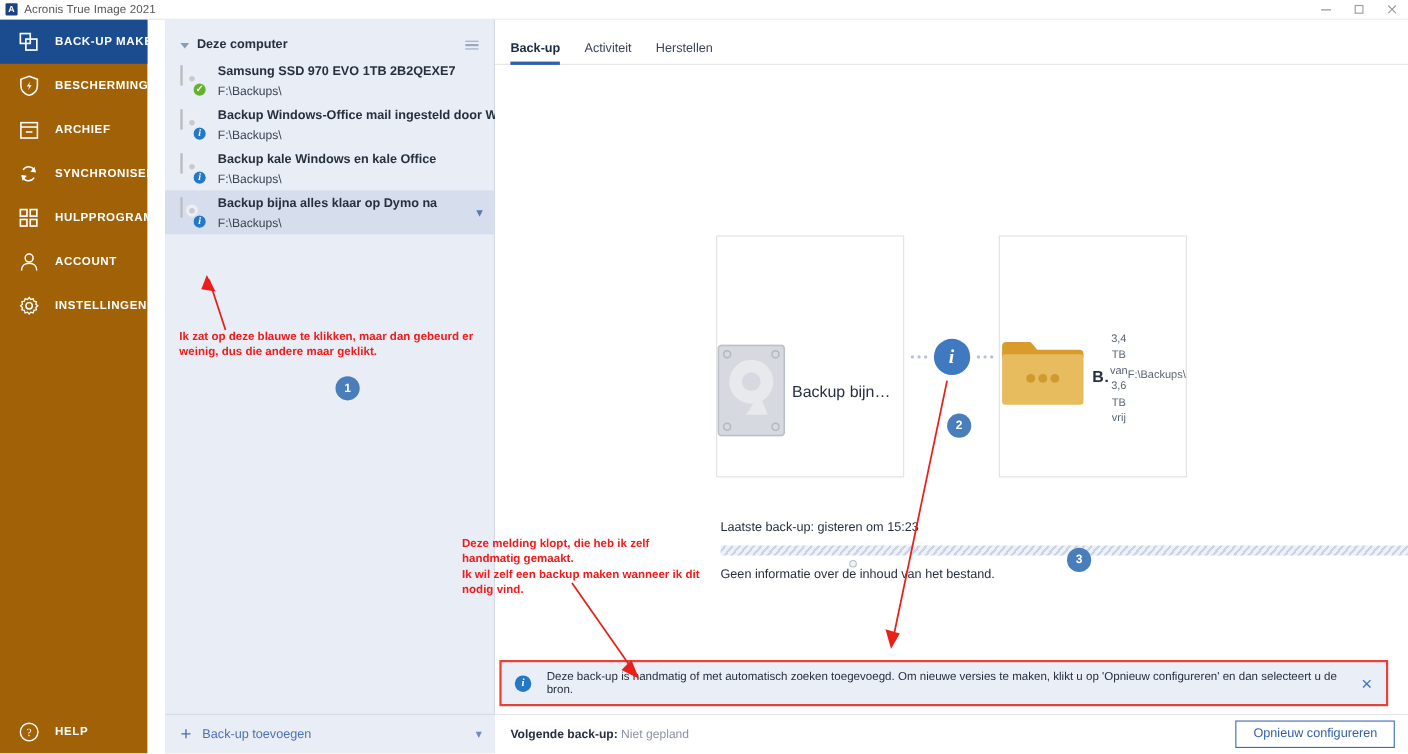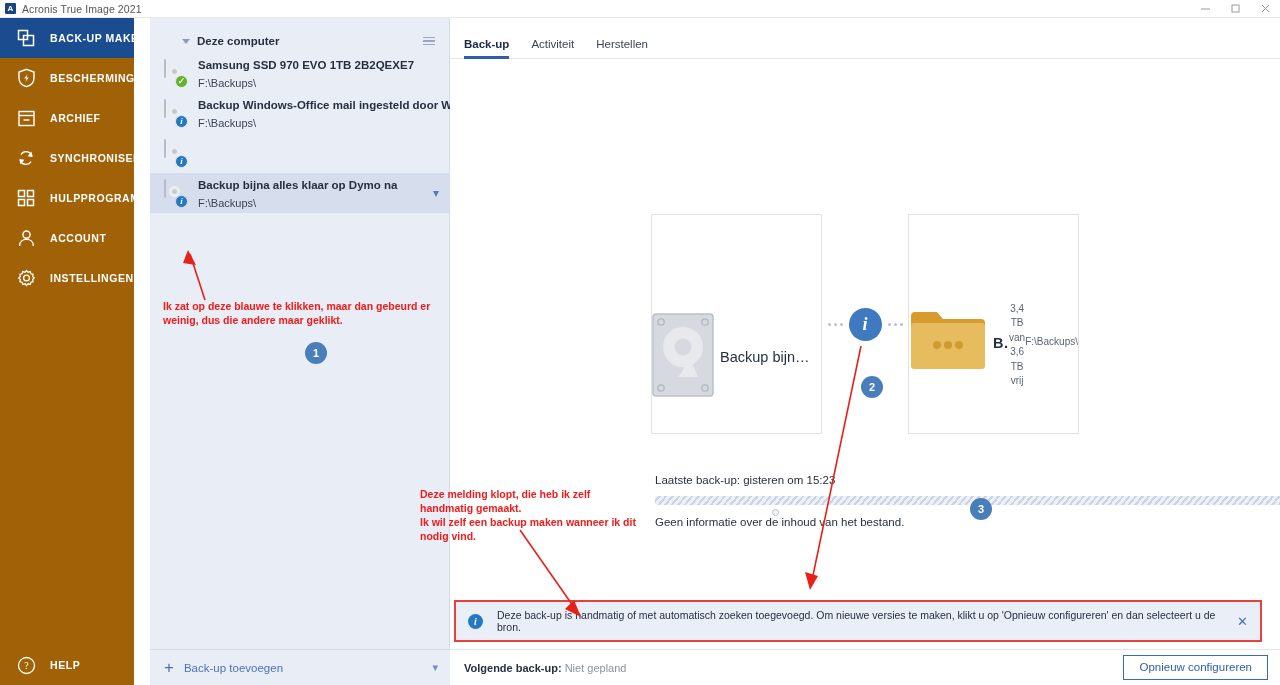--- a/index.html
+++ b/index.html
@@ -58,21 +58,21 @@
   
   .listpanel {
     position: absolute; top: 18px; left: 150px; width: 300px; height: 667px;
     background: #e9edf5; border-right: 1px solid #d4dae6;
   }
   .lp-title {
     font-size: 21px; color: #27303f; font-weight: normal;
     padding: 18px 0 0 16px; letter-spacing: .1px;
   }
   .lp-grouphdr {
-    display: flex; align-items: center; padding: 17px 14px 6px 32px;
+    display: flex; align-items: center; padding: 17px 14px 6px 14px;
   }
   .lp-caret {
     width: 0; height: 0; border-left: 4px solid transparent;
     border-right: 4px solid transparent; border-top: 5px solid #8a9bbd;
     margin-right: 7px;
   }
   .lp-groupname { font-size: 11.5px; font-weight: bold; color: #27303f; }
   .lp-hamburger { margin-left: auto; display: flex; flex-direction: column; gap: 2px; }
   .lp-hamburger span { display: block; width: 12px; height: 1.5px; background: #9aa8c4; }
 
@@ -368,20 +368,24 @@
       <span class="bk-text">
         <span class="bk-name">Backup Windows-Office mail ingesteld door Wijnan...</span>
         <span class="bk-path">F:\Backups\</span>
       </span>
     </div>
 
     <div class="bk-row">
       <span class="bk-icon">
         <span class="disk"></span>
         <span class="badge-info">i</span>
+      </span>
+      <span class="bk-text">
+        <span class="bk-name">Backup kale Windows en kale Office</span>
+        <span class="bk-path">F:\Backups\</span>
       </span>
     </div>
 
     <div class="bk-row selected">
       <span class="bk-icon">
         <span class="disk"></span>
         <span class="badge-info">i</span>
       </span>
       <span class="bk-text">
         <span class="bk-name">Backup bijna alles klaar op Dymo na</span>

